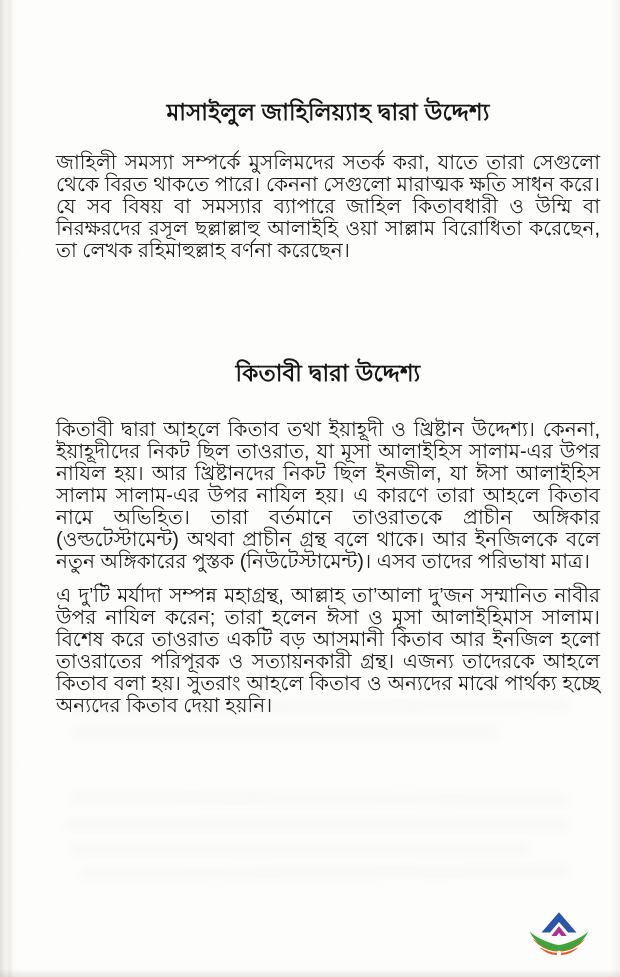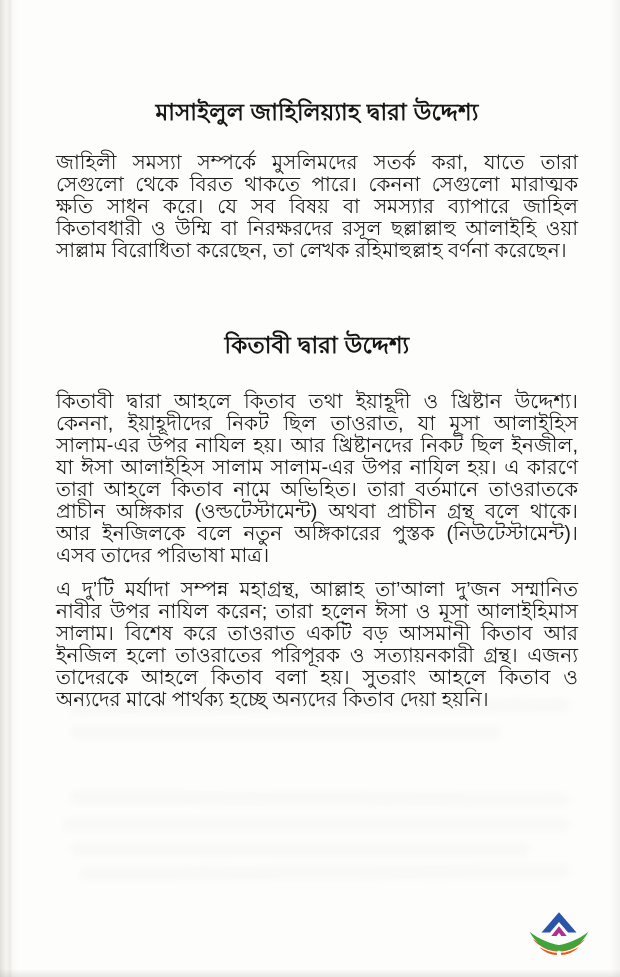--- a/index.html
+++ b/index.html
@@ -33,32 +33,32 @@
     background: linear-gradient(0deg, rgba(110,105,95,0.14), rgba(0,0,0,0));
     pointer-events: none;
   }
   .edge-right {
     position: absolute; right: 0; top: 0; bottom: 0; width: 10px;
     background: linear-gradient(270deg, rgba(150,145,135,0.10), rgba(0,0,0,0));
     pointer-events: none;
   }
   .content {
     position: relative;
-    padding: 94px 42px 0 56px;
+    padding: 94px 20px 0 56px;
   }
   .heading {
     margin: 0 0 18px 0;
     text-align: center;
     font-size: 23px;
     font-weight: 700;
     letter-spacing: 0.2px;
     color: #161616;
   }
   .heading.second {
-    margin-top: 66px;
+    margin-top: 94px;
     margin-bottom: 24px;
   }
   .para {
     margin: 0 0 12px 0;
     font-size: 20px;
     line-height: 22px;
     text-align: justify;
     color: #1d1d1d;
   }
   

